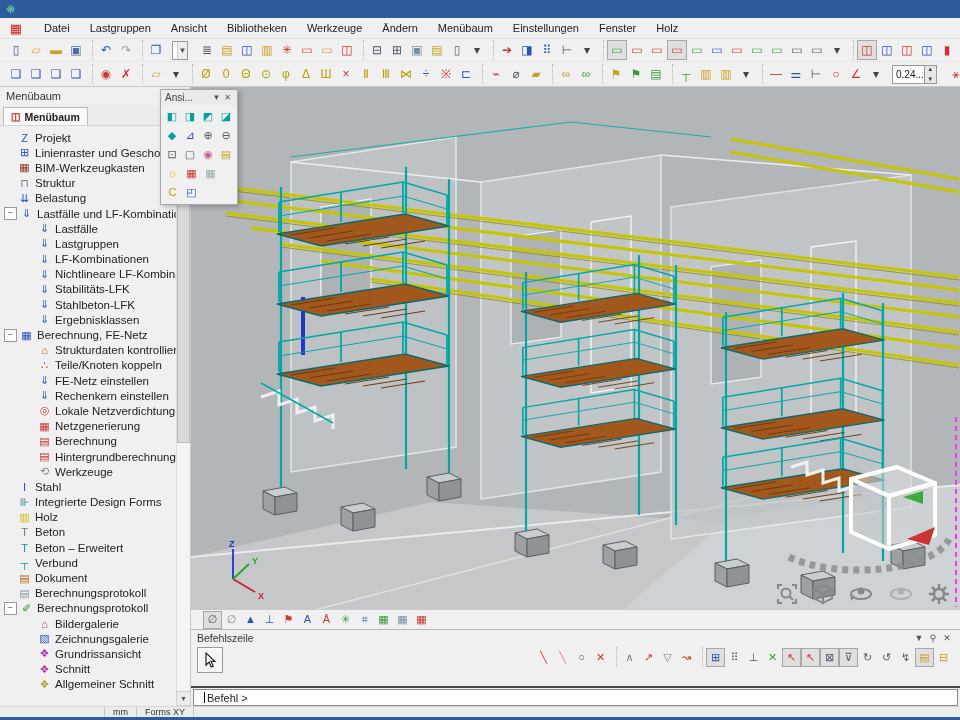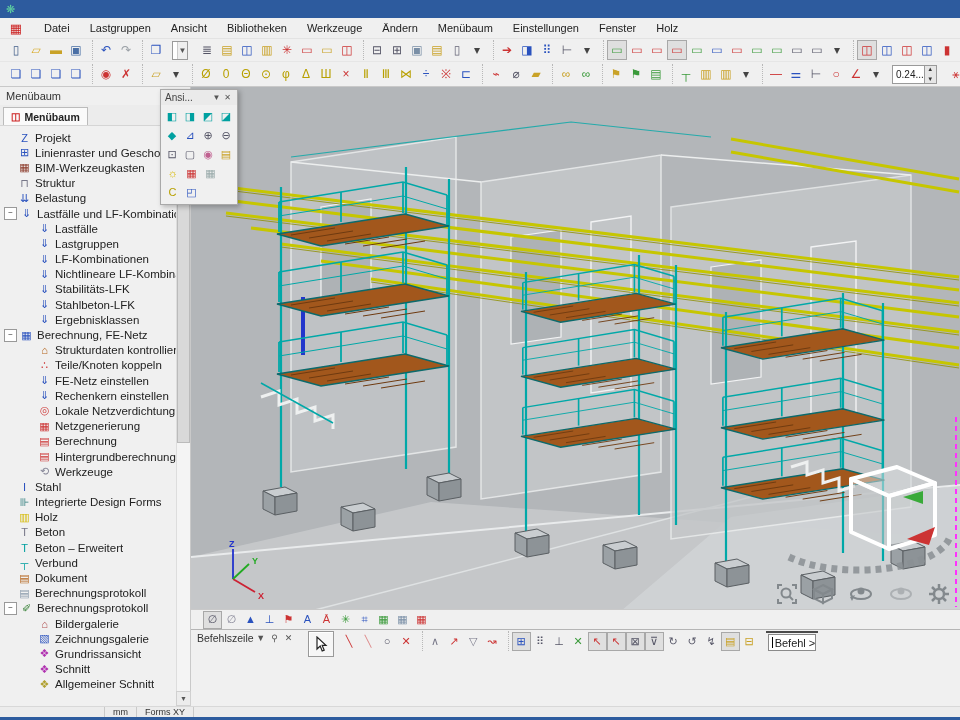--- a/index.html
+++ b/index.html
@@ -74,33 +74,33 @@
                border:1px solid #a9a9a9;box-shadow:2px 2px 5px rgba(0,0,0,.25);z-index:30}
   .fp-head{height:15px;display:flex;align-items:center;padding:0 4px;font-size:10px;color:#444;
            background:#eaeaea}
   .fp-head .cap{flex:1;overflow:hidden;white-space:nowrap}
   .fp-head .btn{width:11px;text-align:center;color:#555;font-size:8px}
   .fp-grid{padding:2px}
   .fp-row{display:flex}
   .fp-row .tbi{width:17px;height:17px;font-size:11px}
   
   .cmdpanel{height:76px;background:#f0f0f0;border-top:1px solid #b5b5b5;display:flex;
-            }
+            flex-direction:column}
   .cmd-head{height:16px;display:flex;align-items:center;padding:0 6px;color:#333}
   .cmd-head .cap{flex:1;font-size:10.5px}
   .cmd-head .btn{width:14px;text-align:center;color:#555;font-size:9px}
   .cmd-body{height:38px;display:flex;align-items:flex-start;padding:1px 4px 0 6px}
   .cursor-btn{width:24px;height:24px;background:#f6f6f6;border:1px solid #999;
               box-shadow:inset 1px 1px 0 #fff;display:flex;align-items:center;justify-content:center}
   .cmd-body .spacer{flex:1}
   .snapstrip{display:flex;align-items:center}
   .snapstrip .tbi{width:17px;height:17px;font-size:11px}
   .cmd-inputrow{margin-top:1px;border-top:2px solid #4a4a4a;padding:1px 2px 0 2px}
   .cmd-input{height:15px;background:#fff;border:1px solid #8a8a8a;display:flex;
-             align-items:center;padding-left:3px;font-size:11px}
+             align-items:center;padding-left:10px;font-size:11px}
   .caret{display:inline-block;width:1px;height:11px;background:#000;margin-right:2px}
   
   .statusbar{height:10px;display:flex;align-items:center;background:#ececec;font-size:9px;
              color:#333;border-top:1px solid #d8d8d8}
   .st-cell{height:100%;display:flex;align-items:center;padding:0 8px;border-right:1px solid #c9c9c9}
   .st-first{width:88px;border-right:1px solid #c9c9c9}
   .st-last{flex:1;border-right:none}
   .taskstrip{height:7px;background:#2d5b9e}
 </style>
 </head>

